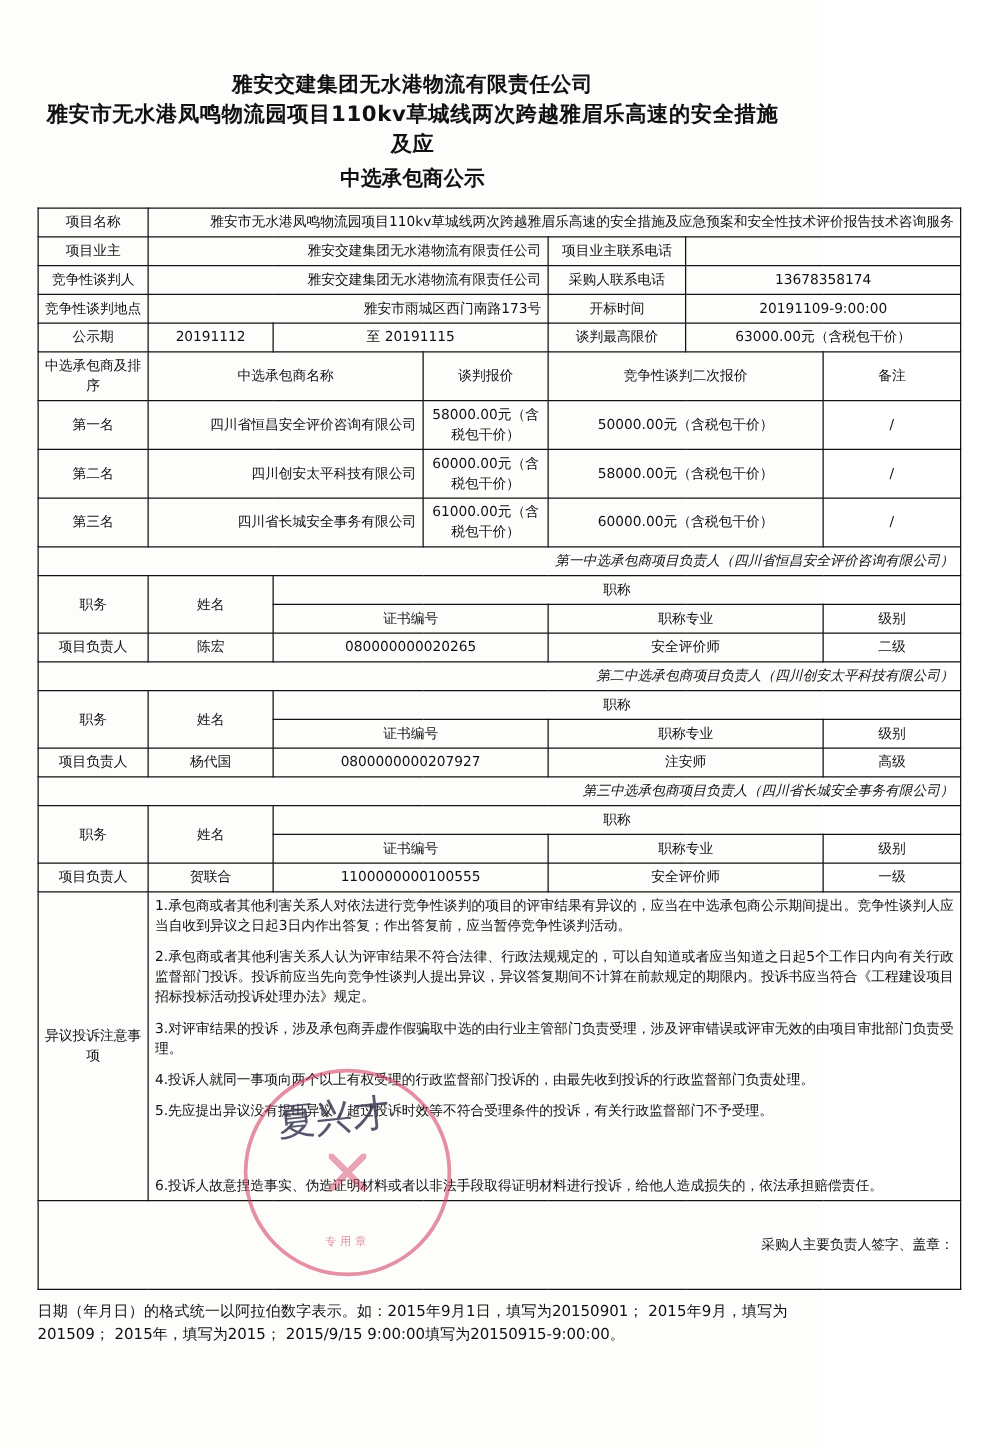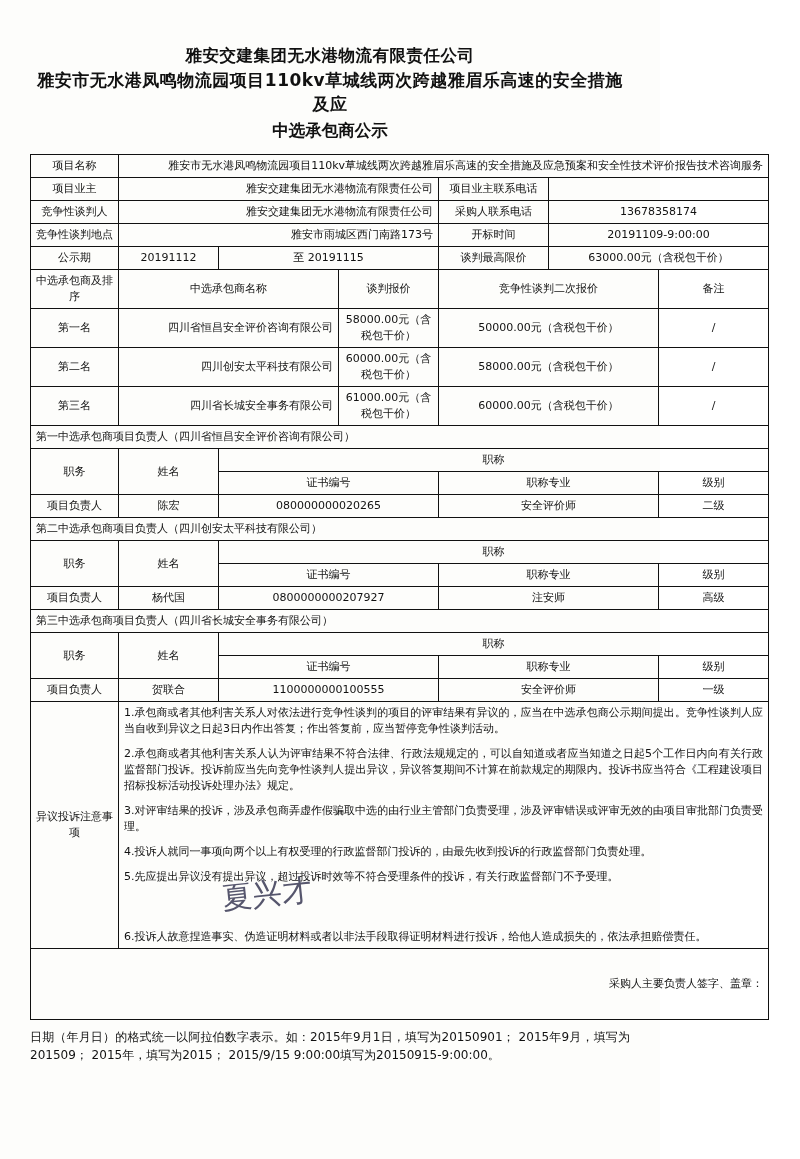--- a/index.html
+++ b/index.html
@@ -14,21 +14,21 @@
     color: #111;
     position: relative;
     overflow: hidden;
   }
   .page {
     position: relative;
     width: 660px;
     height: 1159px;
     background: #fdfdfb;
     box-sizing: border-box;
-    padding: 44px 30px 0 30px;
+    padding: 56px 30px 0 30px;
   }
   .titles {
     text-align: center;
     margin-bottom: 10px;
   }
   .title-line {
     font-weight: bold;
     font-size: 16.5px;
     line-height: 24px;
     letter-spacing: 0.5px;
@@ -59,22 +59,23 @@
     text-align: center;
     white-space: nowrap;
   }
   .ctr { text-align: center; }
   .lft { text-align: right; }
   .hdr-row td {
     text-align: center;
     font-weight: normal;
   }
   .section-title {
-    text-align: left;
+    text-align: right;
     font-weight: normal;
+    font-style: italic;
   }
   .notice-cell {
     padding: 6px 8px 8px 8px;
     line-height: 17px;
     text-align: justify;
   }
   .notice-cell p {
     margin: 0 0 9px 0;
     text-indent: 0;
   }
@@ -301,15 +302,18 @@
     </tr>
 
     <tr>
       <td class="sign-cell lft" colspan="7">采购人主要负责人签字、盖章：</td>
     </tr>
   </tbody>
     </table>
 
   <div class="footer-note">日期（年月日）的格式统一以阿拉伯数字表示。如：2015年9月1日，填写为20150901；  2015年9月，填写为201509；  2015年，填写为2015；  2015/9/15  9:00:00填写为20150915-9:00:00。</div>
 
+  <div class="stamp">
+    <div class="stamp-text">专用章</div>
+  </div>
   <div class="signature">夏兴才</div>
 
 </div>
 
 </body></html>

